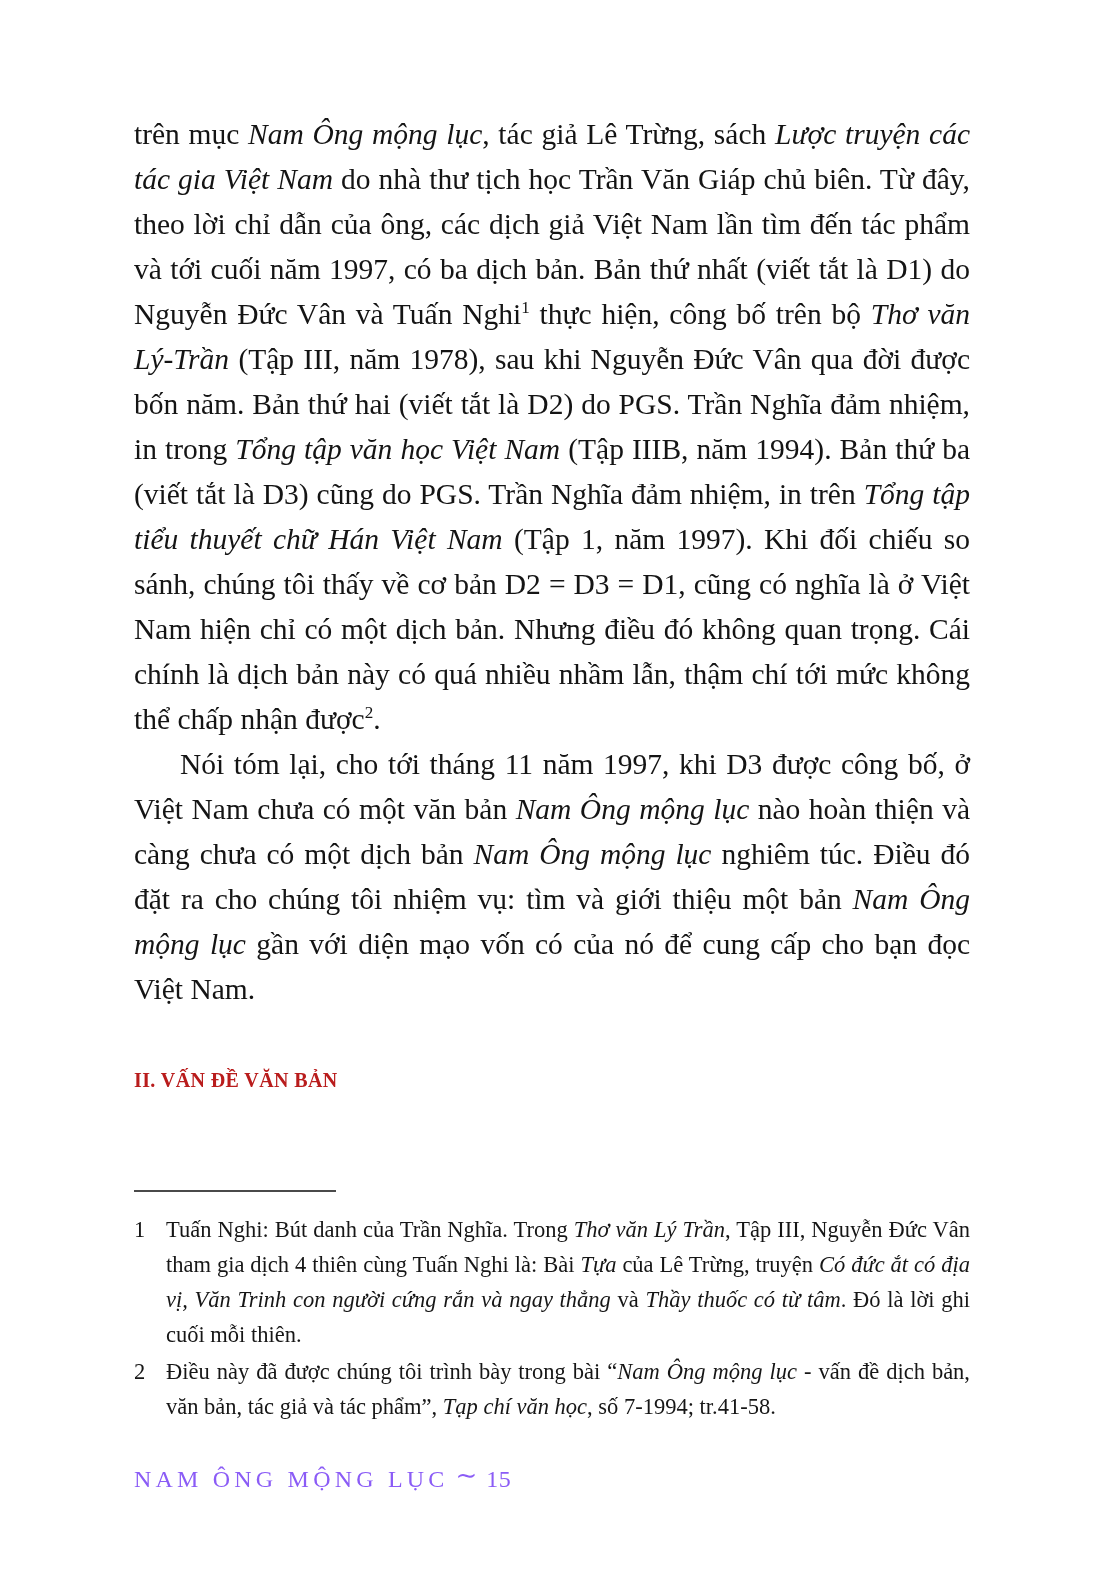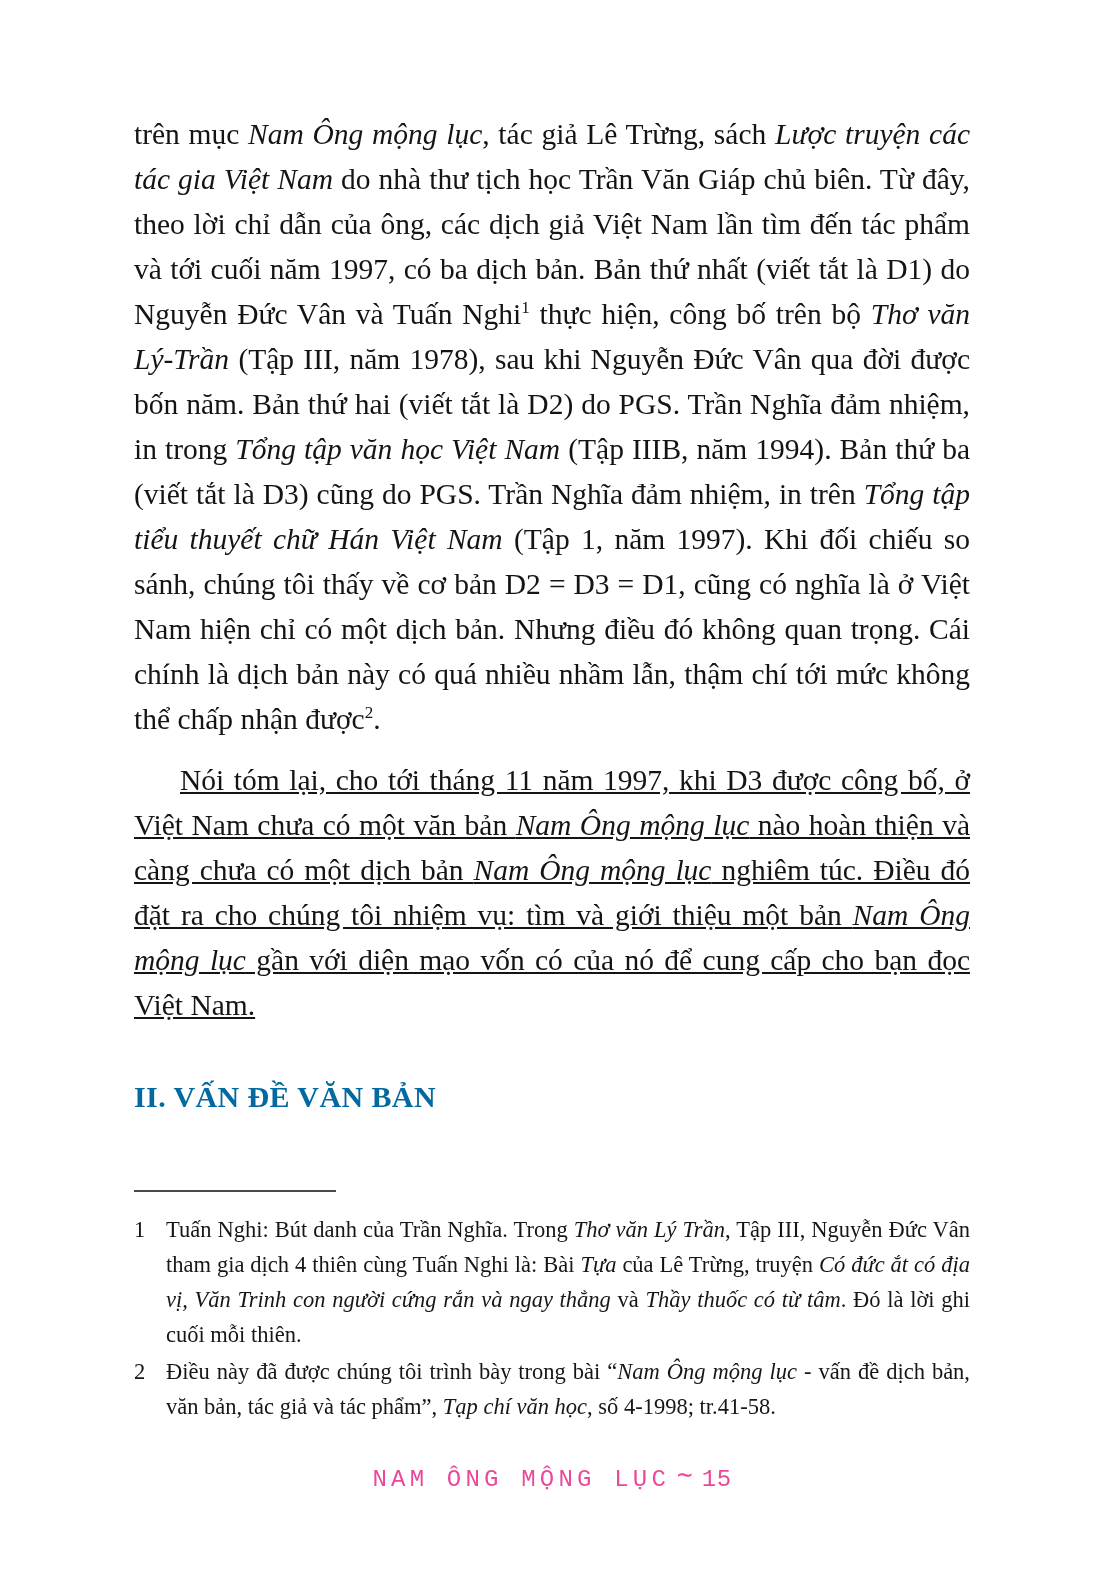--- a/index.html
+++ b/index.html
@@ -32,46 +32,45 @@
     margin: 0;
     font-size: 29.5px;
     line-height: 45px;
     text-align: justify;
     text-justify: inter-word;
     hyphens: none;
     color: #141414;
   }
 
   .para + .para {
-    margin-top: 16px;
-    text-decoration: underline;
+    margin-top: 0;
   }
 
   .para.indent {
     text-indent: 46px;
   }
 
   .para i, .para em {
     font-style: italic;
   }
 
   sup {
     font-size: 0.58em;
     line-height: 0;
     vertical-align: 0.62em;
   }
 
   
   .section-heading {
     margin: 46px 0 4px 0;
-    font-size: 30px;
+    font-size: 20px;
     line-height: 45px;
     font-weight: bold;
     letter-spacing: 0.4px;
-    color: #0369a1;
+    color: #b91c1c;
     text-align: left;
   }
 
   
   .footnotes {
     position: absolute;
     left: 134px;
     top: 1190px;
     width: 836px;
   }
@@ -107,26 +106,25 @@
     font-style: italic;
     margin-top: 29px;
   }
 
   
   .footer {
     position: absolute;
     left: 134px;
     right: 133px;
     top: 1464px;
-    text-align: center;
+    text-align: left;
     font-size: 24px;
     line-height: 30px;
-    color: #ec4899;
+    color: #8b5cf6;
     white-space: nowrap;
-    font-family: Liberation Mono, monospace;
   }
 
   .footer .book-title {
     letter-spacing: 4.2px;
   }
 
   .footer .swash {
     display: inline-block;
     margin: 0 9px 0 7px;
     font-size: 26px;
@@ -151,21 +149,21 @@
 
     <h2 class="section-heading">II. VẤN ĐỀ VĂN BẢN</h2>
 
 
   </div>
 
   <div class="footnotes">
     <div class="footnote-rule"></div>
     <div id="footnote-list">
         <p class="footnote"><span class="fn-num">1</span><span><span>Tuấn Nghi: Bút danh của Trần Nghĩa. Trong </span><i>Thơ văn Lý Trần</i><span>, Tập III, Nguyễn Đức Vân tham gia dịch 4 thiên cùng Tuấn Nghi là: Bài </span><i>Tựa</i><span> của Lê Trừng, truyện </span><i>Có đức ắt có địa vị, Văn Trinh con người cứng rắn và ngay thẳng</i><span> và </span><i>Thầy thuốc có từ tâm</i><span>. Đó là lời ghi cuối mỗi thiên.</span></span></p>
-        <p class="footnote"><span class="fn-num">2</span><span><span>Điều này đã được chúng tôi trình bày trong bài “</span><i>Nam Ông mộng lục</i><span> - vấn đề dịch bản, văn bản, tác giả và tác phẩm”, </span><i>Tạp chí văn học</i><span>, số 4-1998; tr.41-58.</span></span></p>
+        <p class="footnote"><span class="fn-num">2</span><span><span>Điều này đã được chúng tôi trình bày trong bài “</span><i>Nam Ông mộng lục</i><span> - vấn đề dịch bản, văn bản, tác giả và tác phẩm”, </span><i>Tạp chí văn học</i><span>, số 7-1994; tr.41-58.</span></span></p>
       </div>
   </div>
 
   <div class="footer">
     <span class="book-title">NAM ÔNG MỘNG LỤC</span><span class="swash">∼</span><span class="folio">15</span>
   </div>
 
 </div>
 
 </body></html>

